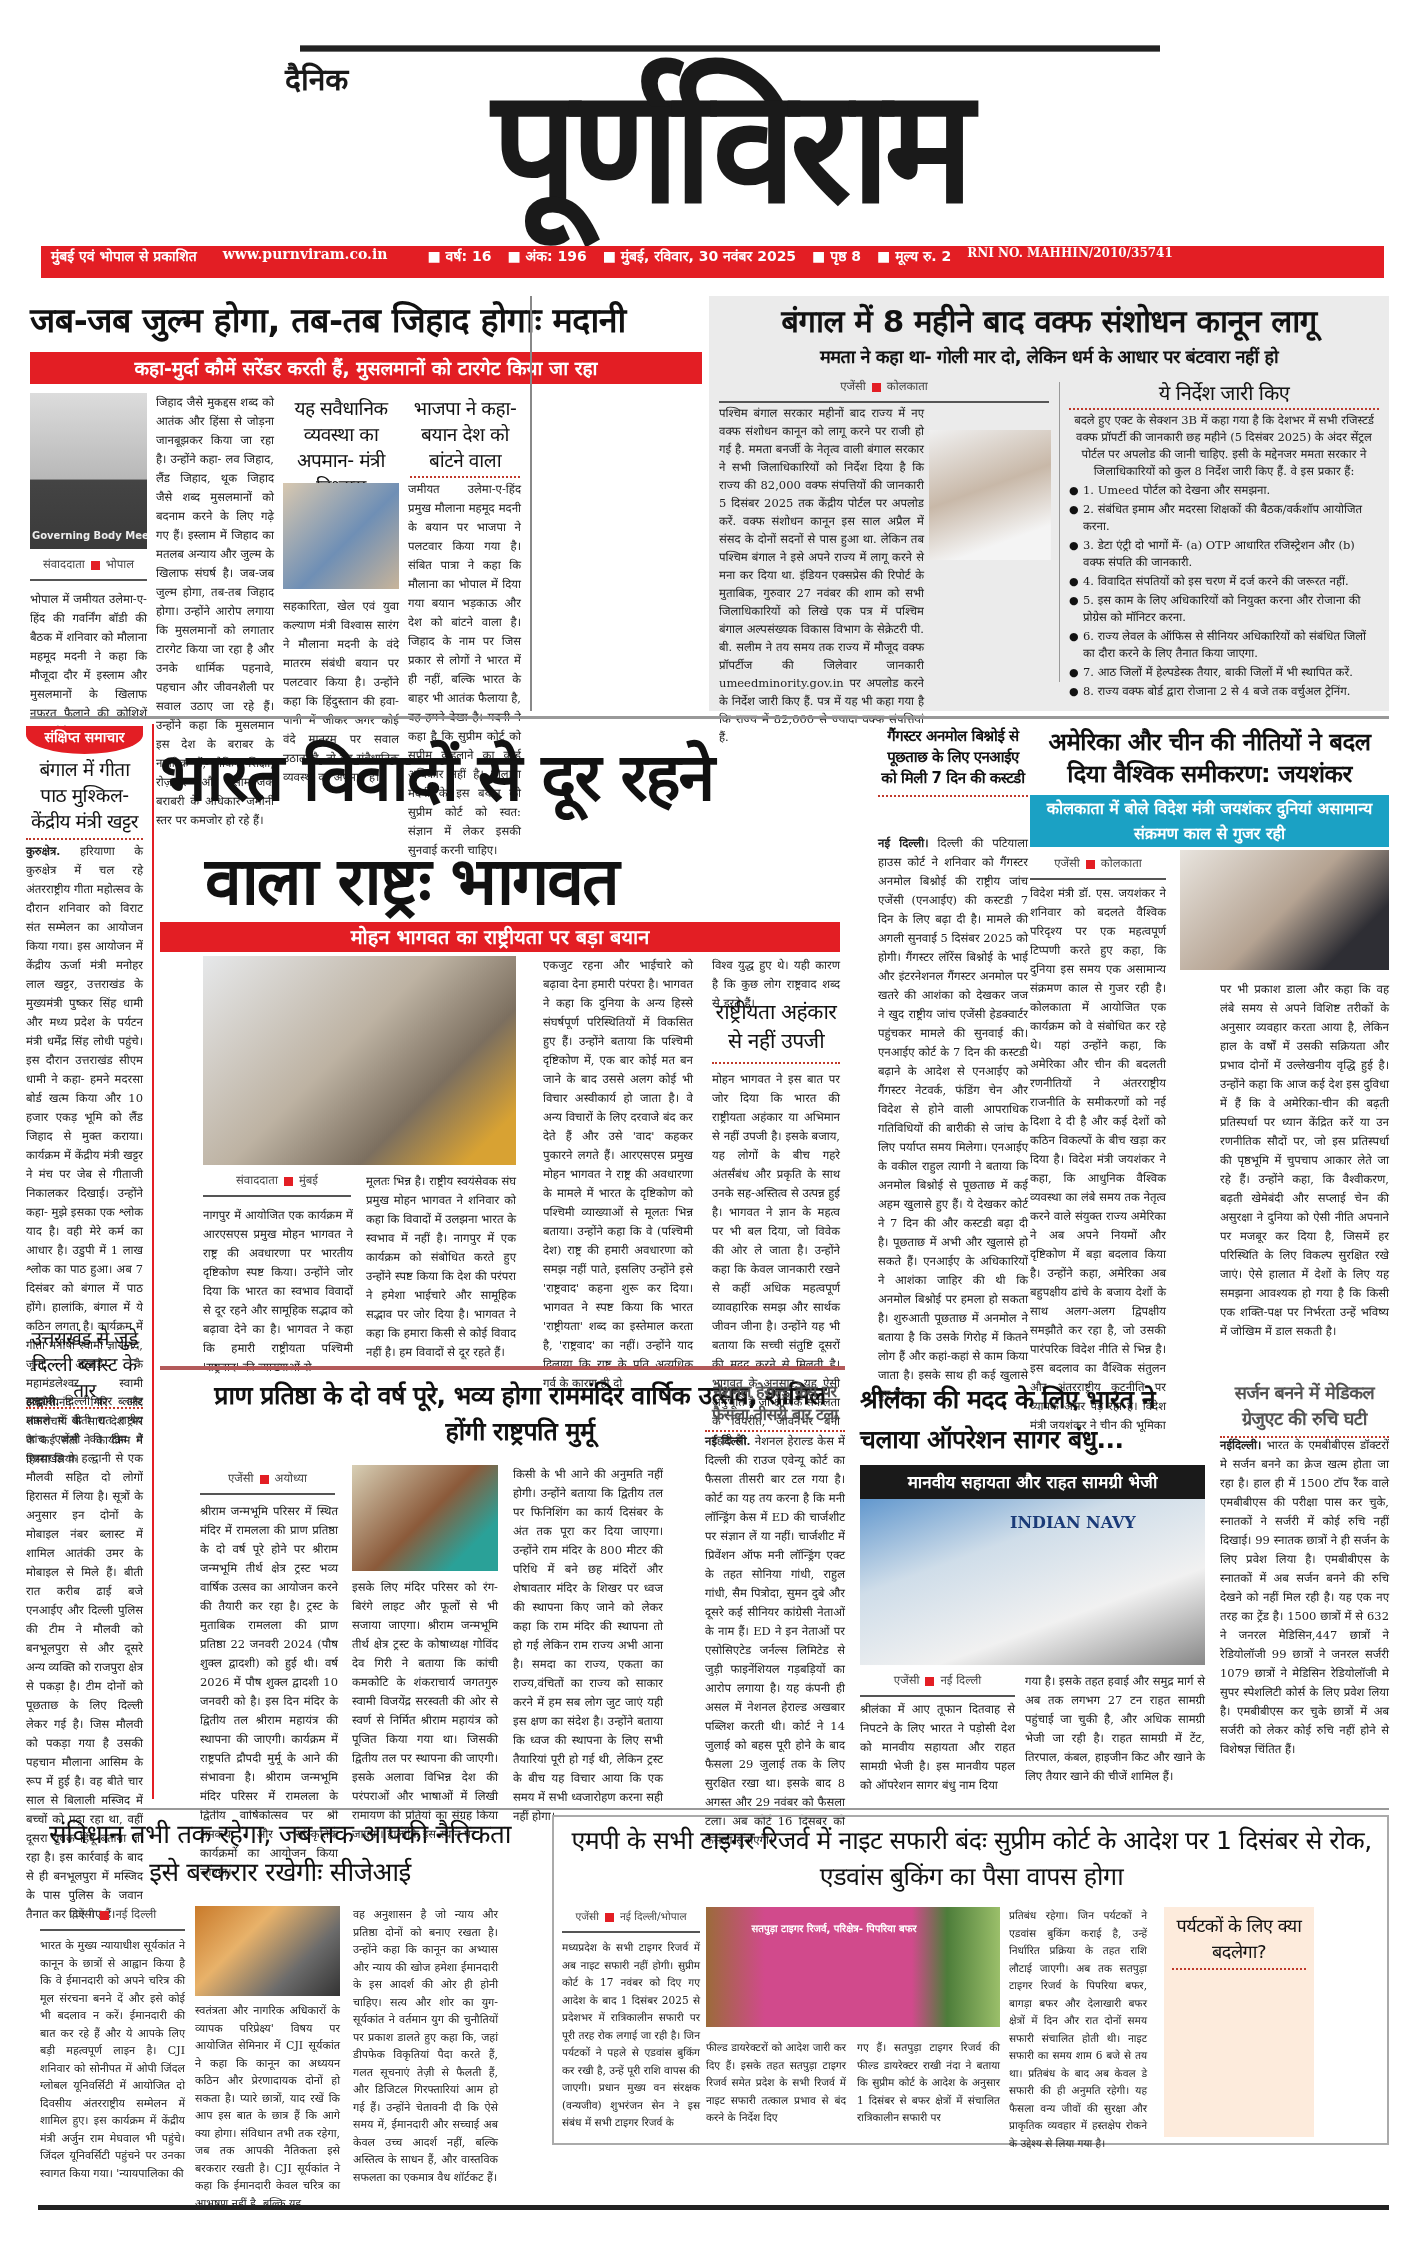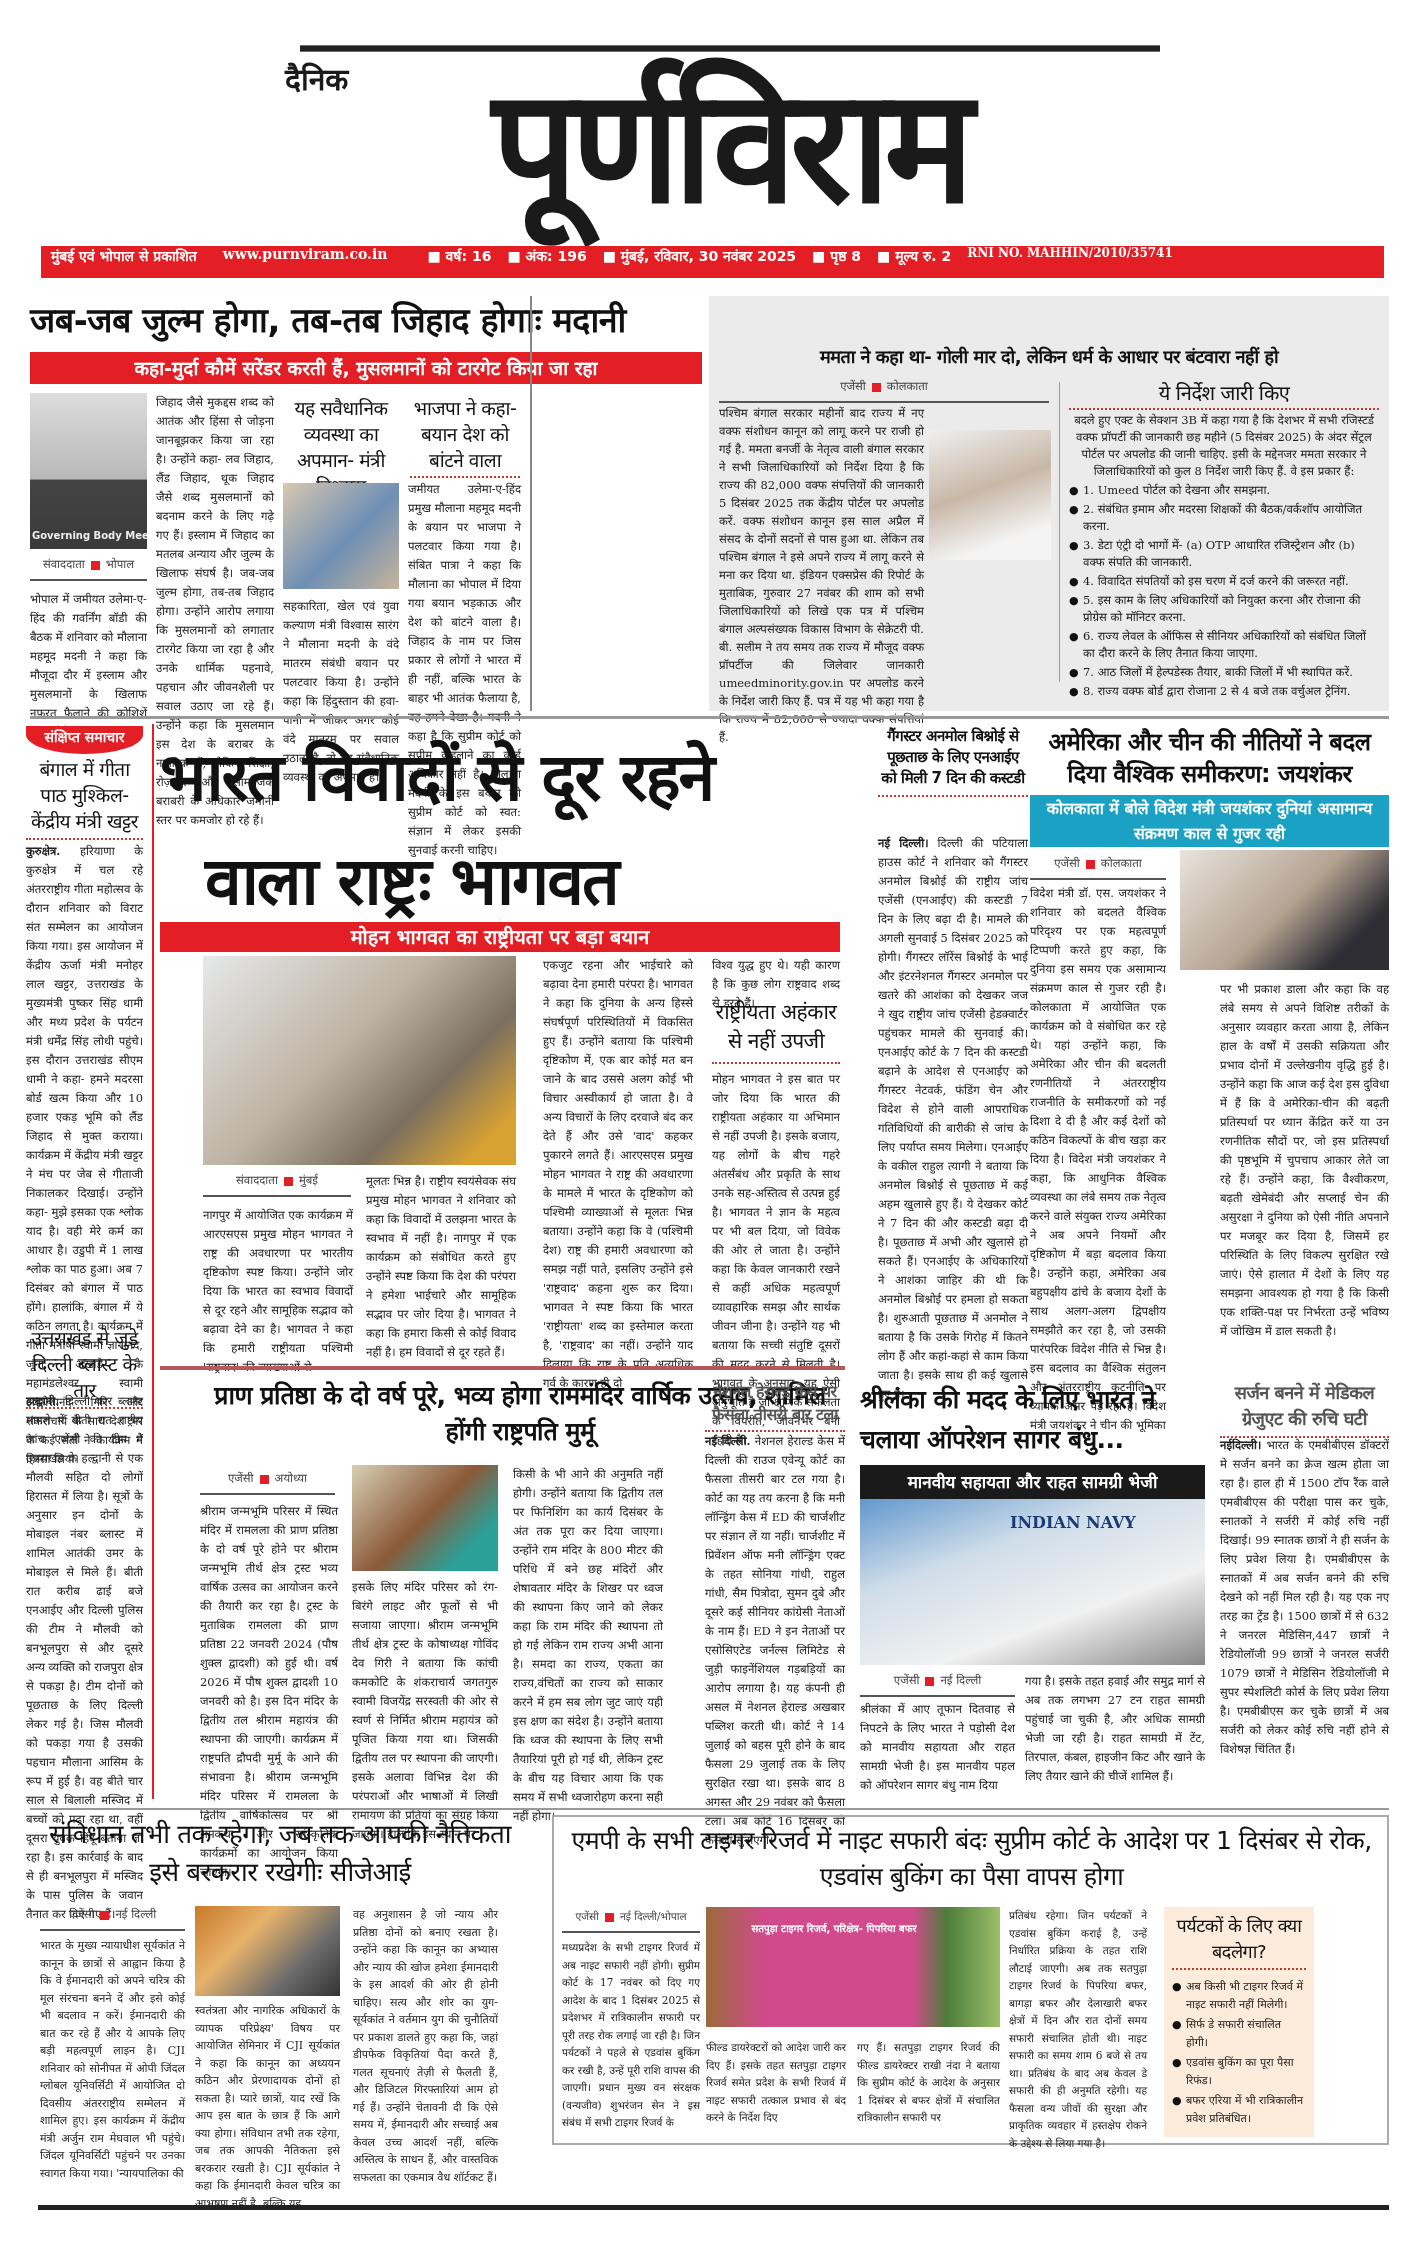--- a/index.html
+++ b/index.html
@@ -51,20 +51,21 @@
 <div class="abs hdc" style="left:283px;top:395px;width:116px;font-size:19px;line-height:26px">यह सवैधानिक व्यवस्था का अपमान- मंत्री विश्वास</div>
 <div class="abs img" style="left:283px;top:483px;width:116px;height:106px;background:linear-gradient(135deg,#d8c8b0,#6f8fb5 55%,#c8b49a)"></div>
 <div class="abs txt" style="left:283px;top:597px;width:116px">सहकारिता, खेल एवं युवा कल्याण मंत्री विश्वास सारंग ने मौलाना मदनी के वंदे मातरम संबंधी बयान पर पलटवार किया है। उन्होंने कहा कि हिंदुस्तान की हवा-पानी में जीकर अगर कोई वंदे मातरम पर सवाल उठाता है, तो यह संवैधानिक व्यवस्था का अपमान है।</div>
 
 <div class="abs hdc dot" style="left:410px;top:395px;width:110px;font-size:19px;line-height:26px;padding-bottom:3px">भाजपा ने कहा- बयान देश को बांटने वाला</div>
 <div class="abs txt" style="left:408px;top:480px;width:113px">जमीयत उलेमा-ए-हिंद प्रमुख मौलाना महमूद मदनी के बयान पर भाजपा ने पलटवार किया गया है। संबित पात्रा ने कहा कि मौलाना का भोपाल में दिया गया बयान भड़काऊ और देश को बांटने वाला है। जिहाद के नाम पर जिस प्रकार से लोगों ने भारत में ही नहीं, बल्कि भारत के बाहर भी आतंक फैलाया है, वह हमने देखा है। मदनी ने कहा है कि सुप्रीम कोर्ट को सुप्रीम कहलाने का कोई अधिकार नहीं है। मौलाना मदनी के इस बयान को सुप्रीम कोर्ट को स्वत: संज्ञान में लेकर इसकी सुनवाई करनी चाहिए।</div>
 
 <div class="abs" style="left:530px;top:296px;width:2px;height:415px;background:#888"></div>
 
 <div class="abs" style="left:709px;top:296px;width:680px;height:415px;background:#ebebeb">
+  <div class="abs hd" style="left:8px;top:4px;width:664px;font-size:31px;line-height:42px;text-align:center">बंगाल में 8 महीने बाद वक्फ संशोधन कानून लागू</div>
   <div class="abs hd" style="left:8px;top:48px;width:664px;font-size:18px;line-height:26px;text-align:center">ममता ने कहा था- गोली मार दो, लेकिन धर्म के आधार पर बंटवारा नहीं हो</div>
   <div class="abs dateline" style="left:10px;top:82px;width:330px">
     <span>एजेंसी</span><span class="sq"></span><span>कोलकाता</span>
   </div>
   <div class="abs img" style="left:220px;top:134px;width:122px;height:130px;background:linear-gradient(160deg,#f0f0f0,#c8b8a8 45%,#f4f4f4 80%)"></div>
   <div class="abs txt" style="left:10px;top:108px;width:205px;font-size:11.5px;line-height:18px">पश्चिम बंगाल सरकार महीनों बाद राज्य में नए वक्फ संशोधन कानून को लागू करने पर राजी हो गई है. ममता बनर्जी के नेतृत्व वाली बंगाल सरकार ने सभी जिलाधिकारियों को निर्देश दिया है कि राज्य की 82,000 वक्फ संपत्तियों की जानकारी 5 दिसंबर 2025 तक केंद्रीय पोर्टल पर अपलोड करें. वक्फ संशोधन कानून इस साल अप्रैल में संसद के दोनों सदनों से पास हुआ था. लेकिन तब पश्चिम बंगाल ने इसे अपने राज्य में लागू करने से मना कर दिया था. इंडियन एक्सप्रेस की रिपोर्ट के मुताबिक, गुरुवार 27 नवंबर की शाम को सभी जिलाधिकारियों को लिखे एक पत्र में पश्चिम बंगाल अल्पसंख्यक विकास विभाग के सेक्रेटरी पी. बी. सलीम ने तय समय तक राज्य में मौजूद वक्फ प्रॉपर्टीज की जिलेवार जानकारी umeedminority.gov.in पर अपलोड करने के निर्देश जारी किए हैं. पत्र में यह भी कहा गया है कि राज्य में 82,000 से ज्यादा वक्फ संपत्तियां हैं.</div>
   <div class="abs" style="left:350px;top:86px;width:1px;height:300px;background:#999"></div>
   <div class="abs hdc dot" style="left:360px;top:84px;width:310px;font-size:20px;line-height:26px;padding-bottom:2px">ये निर्देश जारी किए</div>
   <div class="abs txt" style="left:360px;top:116px;width:310px;font-size:11.5px;line-height:17px;text-align:center">बदले हुए एक्ट के सेक्शन 3B में कहा गया है कि देशभर में सभी रजिस्टर्ड वक्फ प्रॉपर्टी की जानकारी छह महीने (5 दिसंबर 2025) के अंदर सेंट्रल पोर्टल पर अपलोड की जानी चाहिए. इसी के मद्देनजर ममता सरकार ने जिलाधिकारियों को कुल 8 निर्देश जारी किए हैं. वे इस प्रकार हैं:</div>
   <ul class="abs bul" style="left:360px;top:186px;width:310px">
@@ -178,22 +179,16 @@
   </div>
   <div class="abs" style="left:152px;top:90px;width:294px;height:120px;background:linear-gradient(90deg,#9b6b3a 0%,#d14a8c 20%,#d14a8c 70%,#4d7d3a 82%,#9bbf6a 100%)">
     <div class="abs" style="left:18px;top:14px;width:220px;color:#fff;font-size:10px;font-weight:bold;text-align:center">सतपुड़ा टाइगर रिजर्व, परिक्षेत्र- पिपरिया बफर</div>
   </div>
   <div class="abs txt" style="left:8px;top:122px;width:138px;font-size:10.5px;line-height:17.5px">मध्यप्रदेश के सभी टाइगर रिजर्व में अब नाइट सफारी नहीं होगी। सुप्रीम कोर्ट के 17 नवंबर को दिए गए आदेश के बाद 1 दिसंबर 2025 से प्रदेशभर में रात्रिकालीन सफारी पर पूरी तरह रोक लगाई जा रही है। जिन पर्यटकों ने पहले से एडवांस बुकिंग कर रखी है, उन्हें पूरी राशि वापस की जाएगी। प्रधान मुख्य वन संरक्षक (वन्यजीव) शुभरंजन सेन ने इस संबंध में सभी टाइगर रिजर्व के</div>
   <div class="abs txt" style="left:152px;top:222px;width:140px;font-size:10.5px;line-height:17.5px">फील्ड डायरेक्टरों को आदेश जारी कर दिए हैं। इसके तहत सतपुड़ा टाइगर रिजर्व समेत प्रदेश के सभी रिजर्व में नाइट सफारी तत्काल प्रभाव से बंद करने के निर्देश दिए</div>
   <div class="abs txt" style="left:303px;top:222px;width:143px;font-size:10.5px;line-height:17.5px">गए हैं। सतपुड़ा टाइगर रिजर्व की फील्ड डायरेक्टर राखी नंदा ने बताया कि सुप्रीम कोर्ट के आदेश के अनुसार 1 दिसंबर से बफर क्षेत्रों में संचालित रात्रिकालीन सफारी पर</div>
   <div class="abs txt" style="left:455px;top:90px;width:138px;font-size:10.5px;line-height:17.5px">प्रतिबंध रहेगा। जिन पर्यटकों ने एडवांस बुकिंग कराई है, उन्हें निर्धारित प्रक्रिया के तहत राशि लौटाई जाएगी। अब तक सतपुड़ा टाइगर रिजर्व के पिपरिया बफर, बागड़ा बफर और देलाखारी बफर क्षेत्रों में दिन और रात दोनों समय सफारी संचालित होती थी। नाइट सफारी का समय शाम 6 बजे से तय था। प्रतिबंध के बाद अब केवल डे सफारी की ही अनुमति रहेगी। यह फैसला वन्य जीवों की सुरक्षा और प्राकृतिक व्यवहार में हस्तक्षेप रोकने के उद्देश्य से लिया गया है।</div>
   <div class="abs" style="left:610px;top:90px;width:150px;height:230px;background:#fdebdc;padding:6px 8px">
     <div class="hdc dot" style="font-size:18px;line-height:26px;padding-bottom:3px">पर्यटकों के लिए क्या बदलेगा?</div>
-    <ul class="bul" style="margin-top:8px">
-      <li style="font-size:11px;line-height:18px">अब किसी भी टाइगर रिजर्व में नाइट सफारी नहीं मिलेगी।</li>
-      <li style="font-size:11px;line-height:18px">सिर्फ डे सफारी संचालित होगी।</li>
-      <li style="font-size:11px;line-height:18px">एडवांस बुकिंग का पूरा पैसा रिफंड।</li>
-      <li style="font-size:11px;line-height:18px">बफर एरिया में भी रात्रिकालीन प्रवेश प्रतिबंधित।</li>
-    </ul>
   </div>
 </div>
 
 <div class="abs" style="left:38px;top:2205px;width:1351px;height:5px;background:#222"></div>
 
 </body></html>

